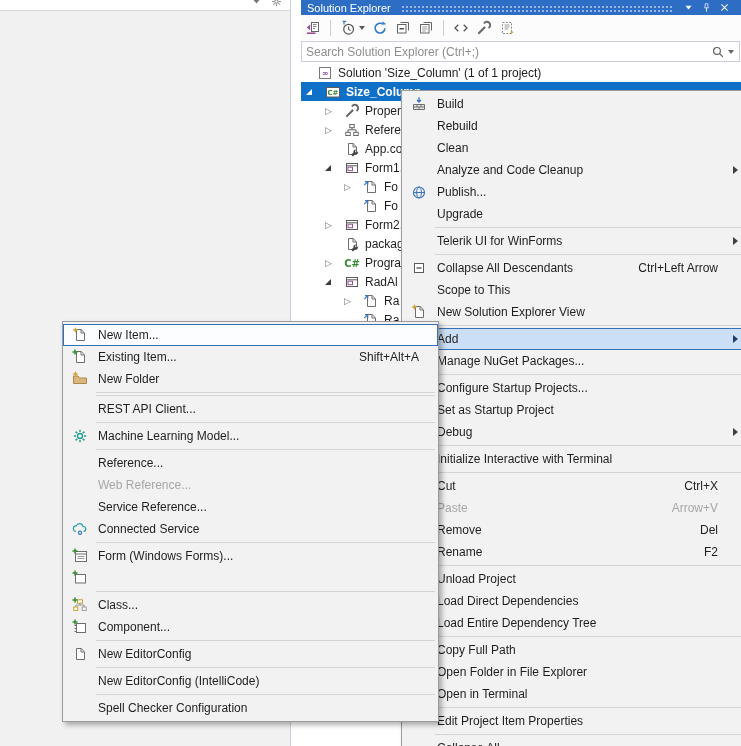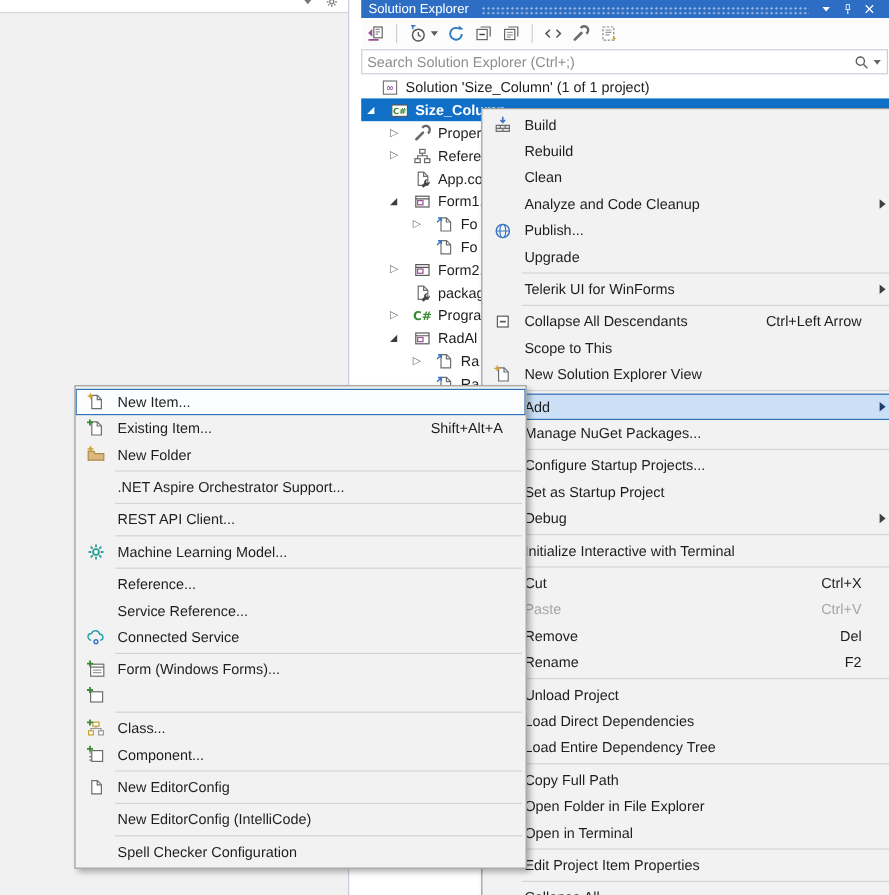--- a/index.html
+++ b/index.html
@@ -509,21 +509,21 @@
         <span class="mi-arrow"></span>
       </div>
       <div class="menu-item disabled">
         <span class="mi-icon">
           <svg xmlns="http://www.w3.org/2000/svg" width="16" height="16" viewBox="0 0 16 16">
             <rect x="3.5" y="3.5" width="9" height="10.5" fill="#fff" stroke="#9a9a9a"></rect>
             <rect x="5.5" y="2" width="5" height="3" fill="#d0d0d0" stroke="#9a9a9a"></rect>
           </svg>
         </span>
         <span class="mi-label">Paste</span>
-        <span class="mi-shortcut">Ctrl+V</span>
+        <span class="mi-shortcut">Arrow+V</span>
         <span class="mi-arrow"></span>
       </div>
       <div class="menu-item">
         <span class="mi-icon">
           <svg xmlns="http://www.w3.org/2000/svg" width="16" height="16" viewBox="0 0 16 16">
             <path d="M3.5 3.5l9 9M12.5 3.5l-9 9" stroke="#e03c3c" stroke-width="1.6"></path>
           </svg>
         </span>
         <span class="mi-label">Remove</span>
         <span class="mi-shortcut">Del</span>
@@ -640,26 +640,20 @@
           <svg xmlns="http://www.w3.org/2000/svg" width="16" height="16" viewBox="0 0 16 16">
             <path d="M1.5 12.5V5h4.5l1.5 2h7v5.5z" fill="#dcb67a" stroke="#a98a4e"></path>
             <path d="M3.4 0l.9 2.1 2.1.9-2.1.9-.9 2.1-.9-2.1L.4 3l2.1-.9z" fill="#d2a43a"></path>
           </svg>
         </span>
         <span class="mi-label">New Folder</span>
         <span class="mi-shortcut"></span>
         <span class="mi-arrow"></span>
       </div>
       <div class="menu-sep"></div>
-      <div class="menu-item">
-        <span class="mi-icon"></span>
-        <span class="mi-label">.NET Aspire Orchestrator Support...</span>
-        <span class="mi-shortcut"></span>
-        <span class="mi-arrow"></span>
-      </div>
       <div class="menu-sep"></div>
       <div class="menu-item">
         <span class="mi-icon"></span>
         <span class="mi-label">REST API Client...</span>
         <span class="mi-shortcut"></span>
         <span class="mi-arrow"></span>
       </div>
       <div class="menu-sep"></div>
       <div class="menu-item">
         <span class="mi-icon">
@@ -669,20 +663,26 @@
           </svg>
         </span>
         <span class="mi-label">Machine Learning Model...</span>
         <span class="mi-shortcut"></span>
         <span class="mi-arrow"></span>
       </div>
       <div class="menu-sep"></div>
       <div class="menu-item">
         <span class="mi-icon"></span>
         <span class="mi-label">Reference...</span>
+        <span class="mi-shortcut"></span>
+        <span class="mi-arrow"></span>
+      </div>
+      <div class="menu-item disabled">
+        <span class="mi-icon"></span>
+        <span class="mi-label">Web Reference...</span>
         <span class="mi-shortcut"></span>
         <span class="mi-arrow"></span>
       </div>
       <div class="menu-item">
         <span class="mi-icon"></span>
         <span class="mi-label">Service Reference...</span>
         <span class="mi-shortcut"></span>
         <span class="mi-arrow"></span>
       </div>
       <div class="menu-item">

